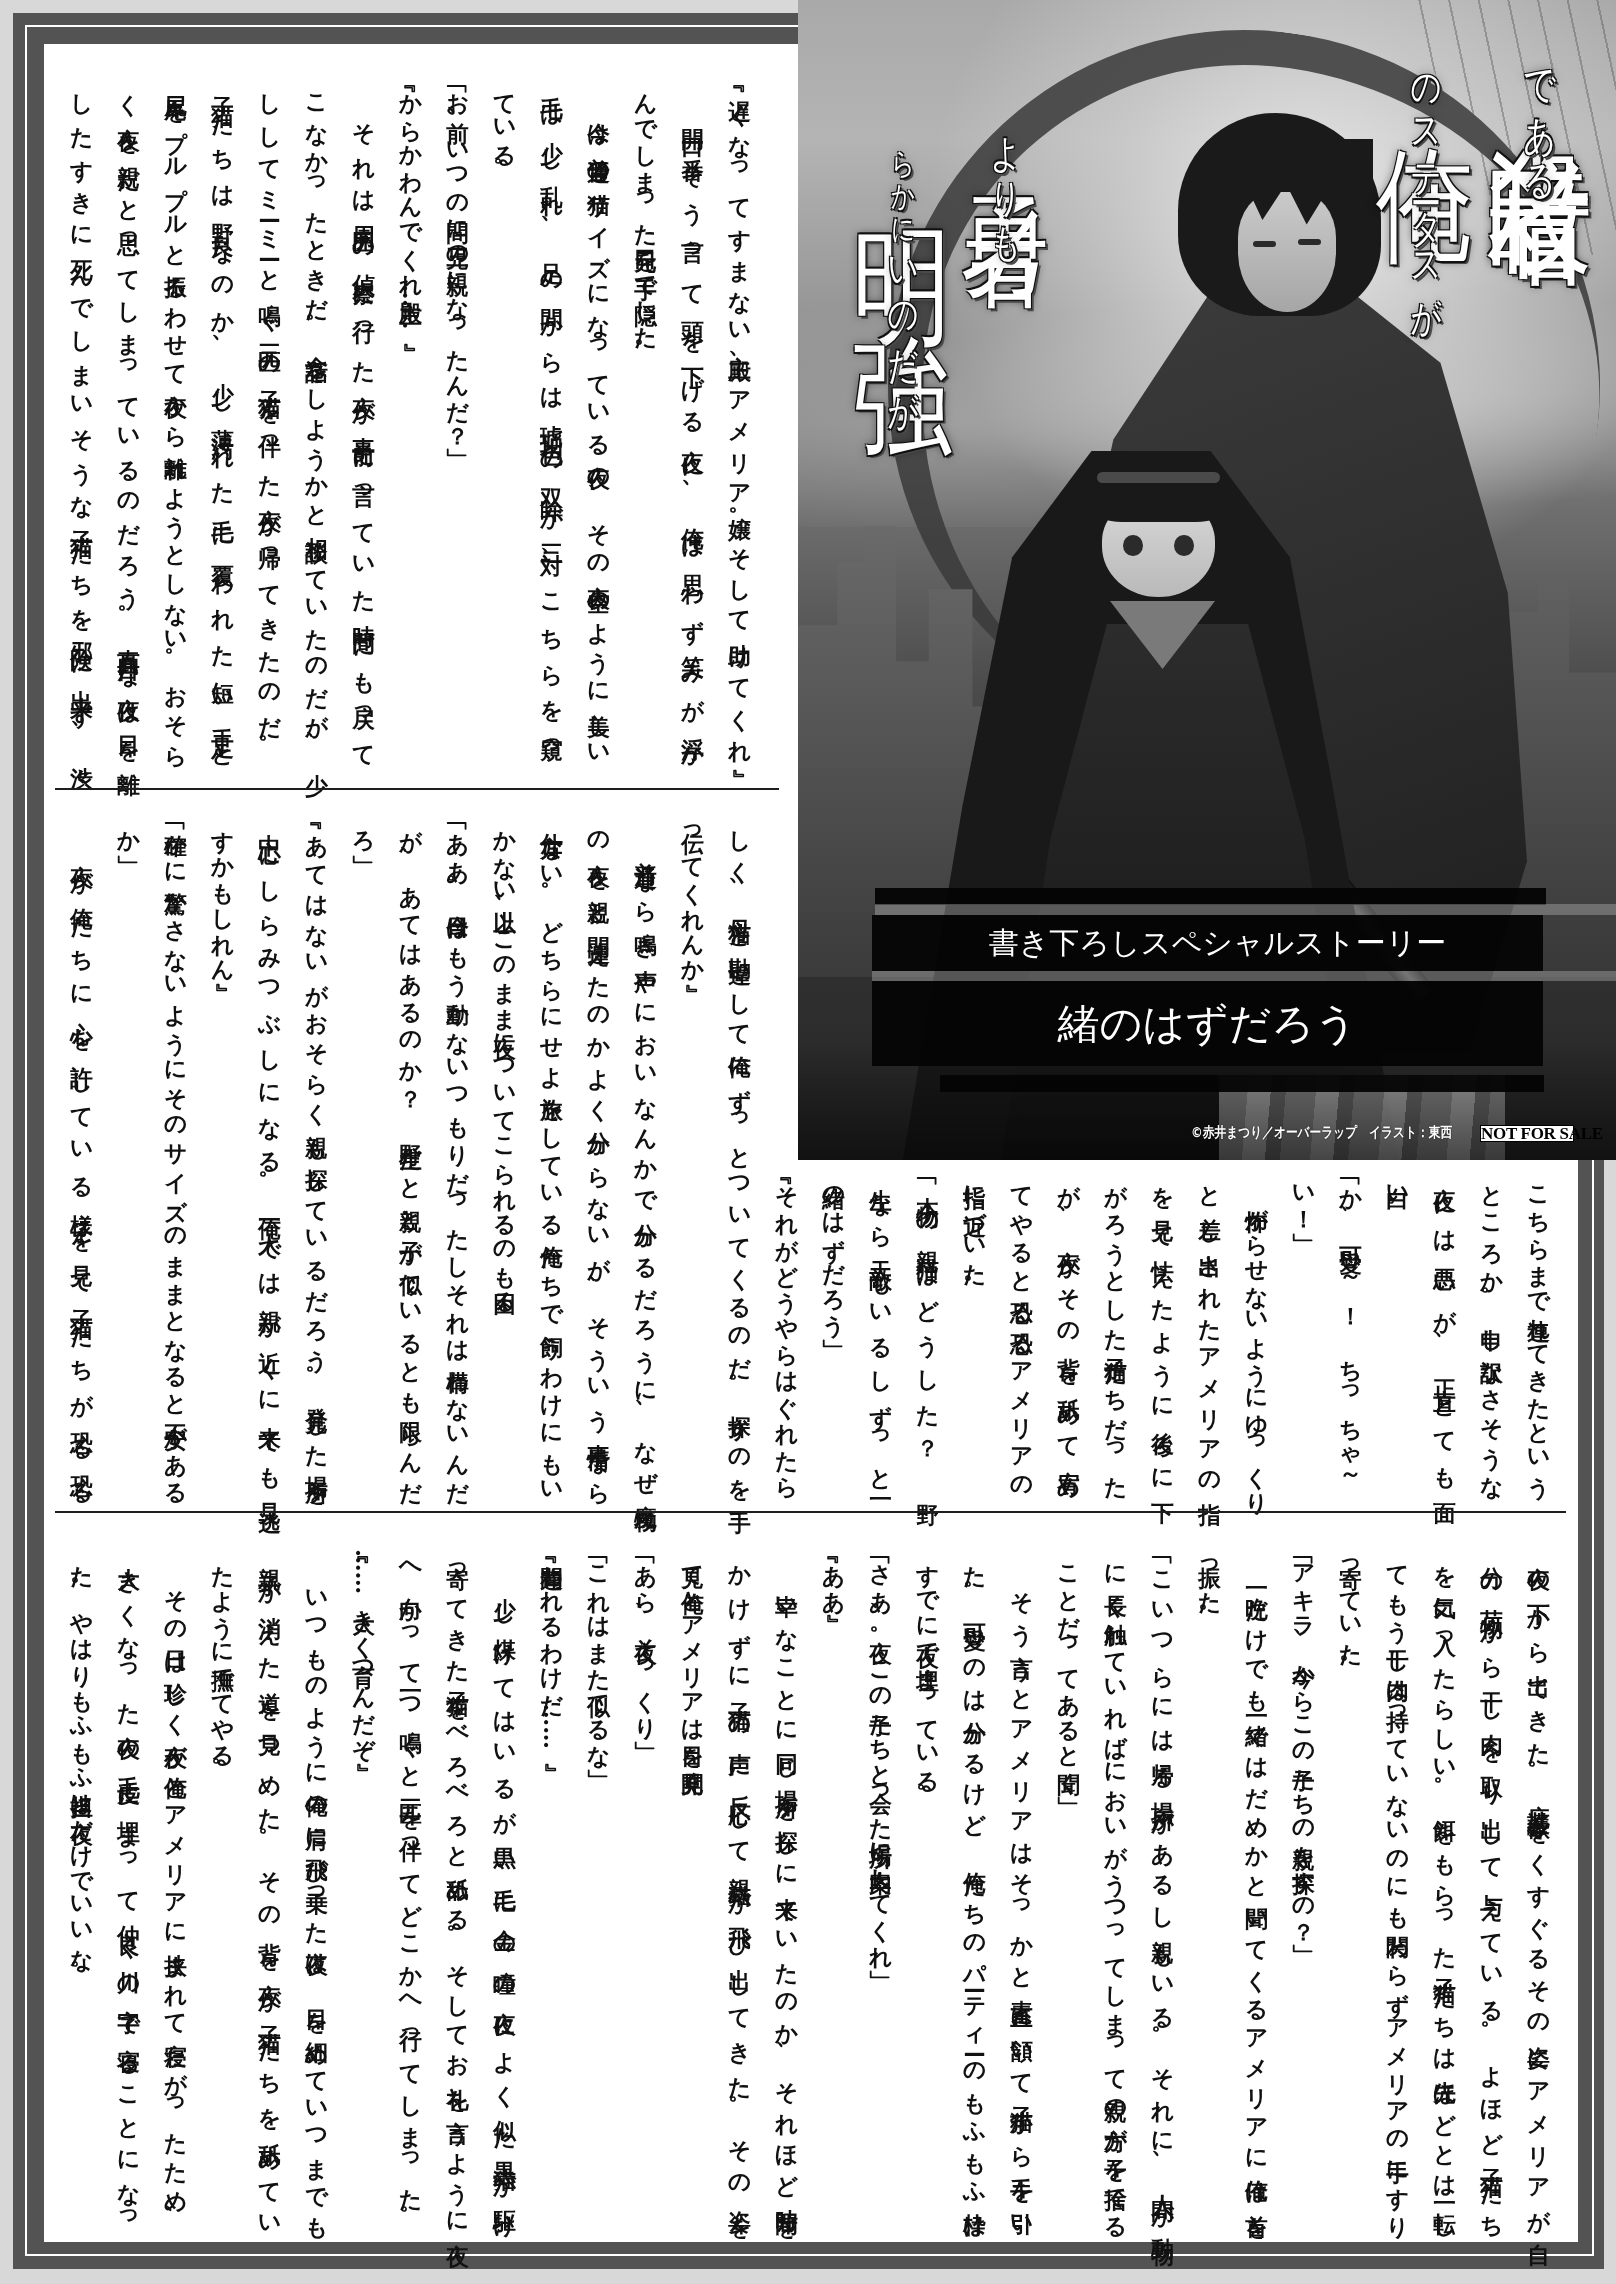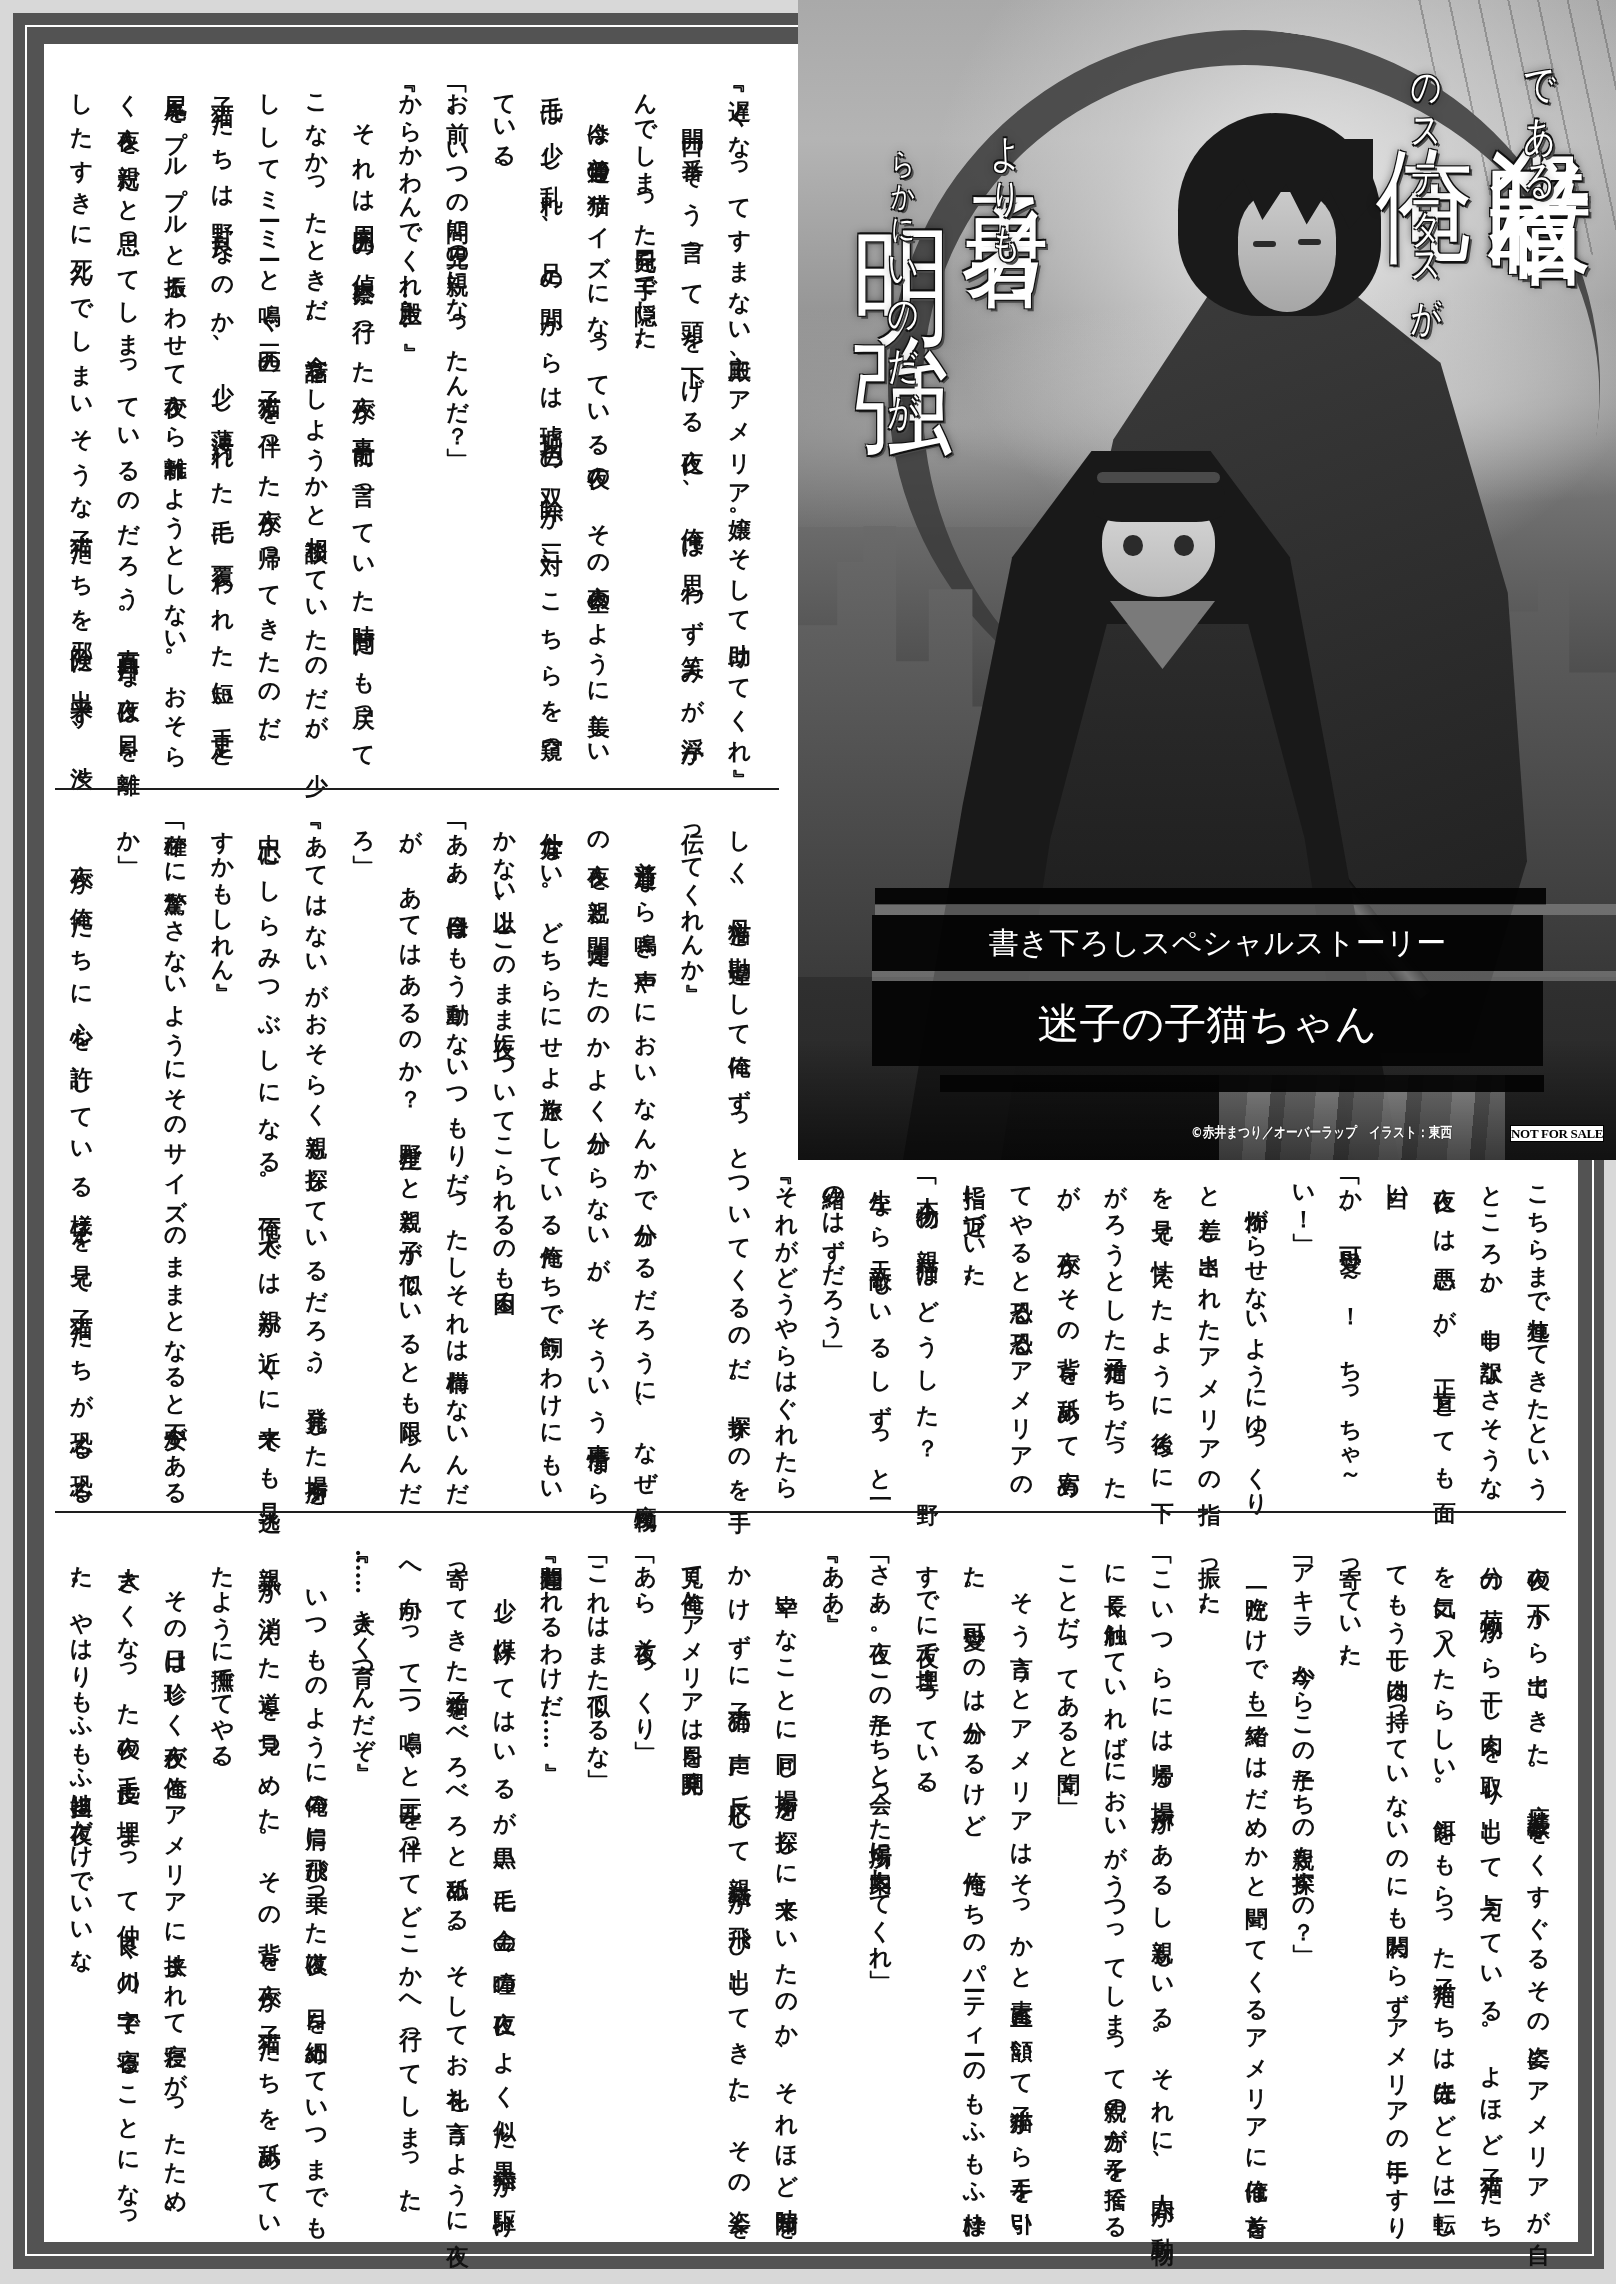--- a/index.html
+++ b/index.html
@@ -123,21 +123,21 @@
   .strip-2 { position: absolute; left: 74px; top: 971px; width: 744px; height: 9.8px; background: rgba(200,200,200,0.35); }
   .bar-title { left: 74px; top: 981px; width: 671px; height: 85px; text-align: center; }
   .bar-bottom { left: 142px; top: 1075px; width: 604px; height: 17.3px; }
   .banner-subtitle { display: inline-block; font-family: "DejaVu Sans", "Liberation Sans", sans-serif; font-size: 30px; line-height: 56px; color: #ffffff; margin-left: 20px; }
   .banner-title { display: inline-block; font-family: "DejaVu Serif", "Liberation Serif", serif; font-size: 42px; line-height: 85px; color: #ffffff; }
 
   .credit { position: absolute; left: 393px; top: 1123px; font-family: "DejaVu Sans", "Liberation Sans", sans-serif; font-weight: bold;
     font-size: 14.3px; color: #ffffff; white-space: nowrap; transform: scaleX(0.82); transform-origin: left center; text-shadow: 0 0 1.5px #000; }
   .nfs { position: absolute; left: 682px; top: 1125px; width: 94px; height: 17.3px; background: #ffffff; border: 0.8px solid #000;
     box-sizing: border-box; text-align: center; font-family: "Liberation Serif", "DejaVu Serif", serif; font-weight: bold;
-    font-size: 13px; line-height: 16px; color: #000000; letter-spacing: -0.3px; white-space: nowrap; margin-left: 30px; }
+    font-size: 17px; line-height: 16px; color: #000000; letter-spacing: -0.3px; white-space: nowrap; }
 </style>
 </head>
 <body>
 
 <div class="page">
 
   <div class="abs frame-outer"></div>
   <div class="abs frame-line"></div>
   <div class="abs content"></div>
 
@@ -266,21 +266,21 @@
     <div class="title-col title-col-c"><span class="t-large">勇者</span><span class="t-small">よりも</span></div>
     <div class="title-col title-col-d"><span class="t-large">明</span><span class="t-small-1">らかに</span><span class="t-large">強</span><span class="t-small-2">いのだが</span></div>
 
     <div class="bar bar-top"></div>
     <div class="strip-1"></div>
     <div class="bar bar-subtitle">
       <span class="banner-subtitle">書き下ろしスペシャルストーリー</span>
     </div>
     <div class="strip-2"></div>
     <div class="bar bar-title">
-      <span class="banner-title">迷子の子猫ちゃん</span>
+      <span class="banner-title">緒のはずだろう</span>
     </div>
     <div class="bar bar-bottom"></div>
 
     <div class="credit">©赤井まつり／オーバーラップ　イラスト：東西</div>
     <div class="nfs">NOT FOR SALE</div>
   </div>
 
 </div>
 
 

